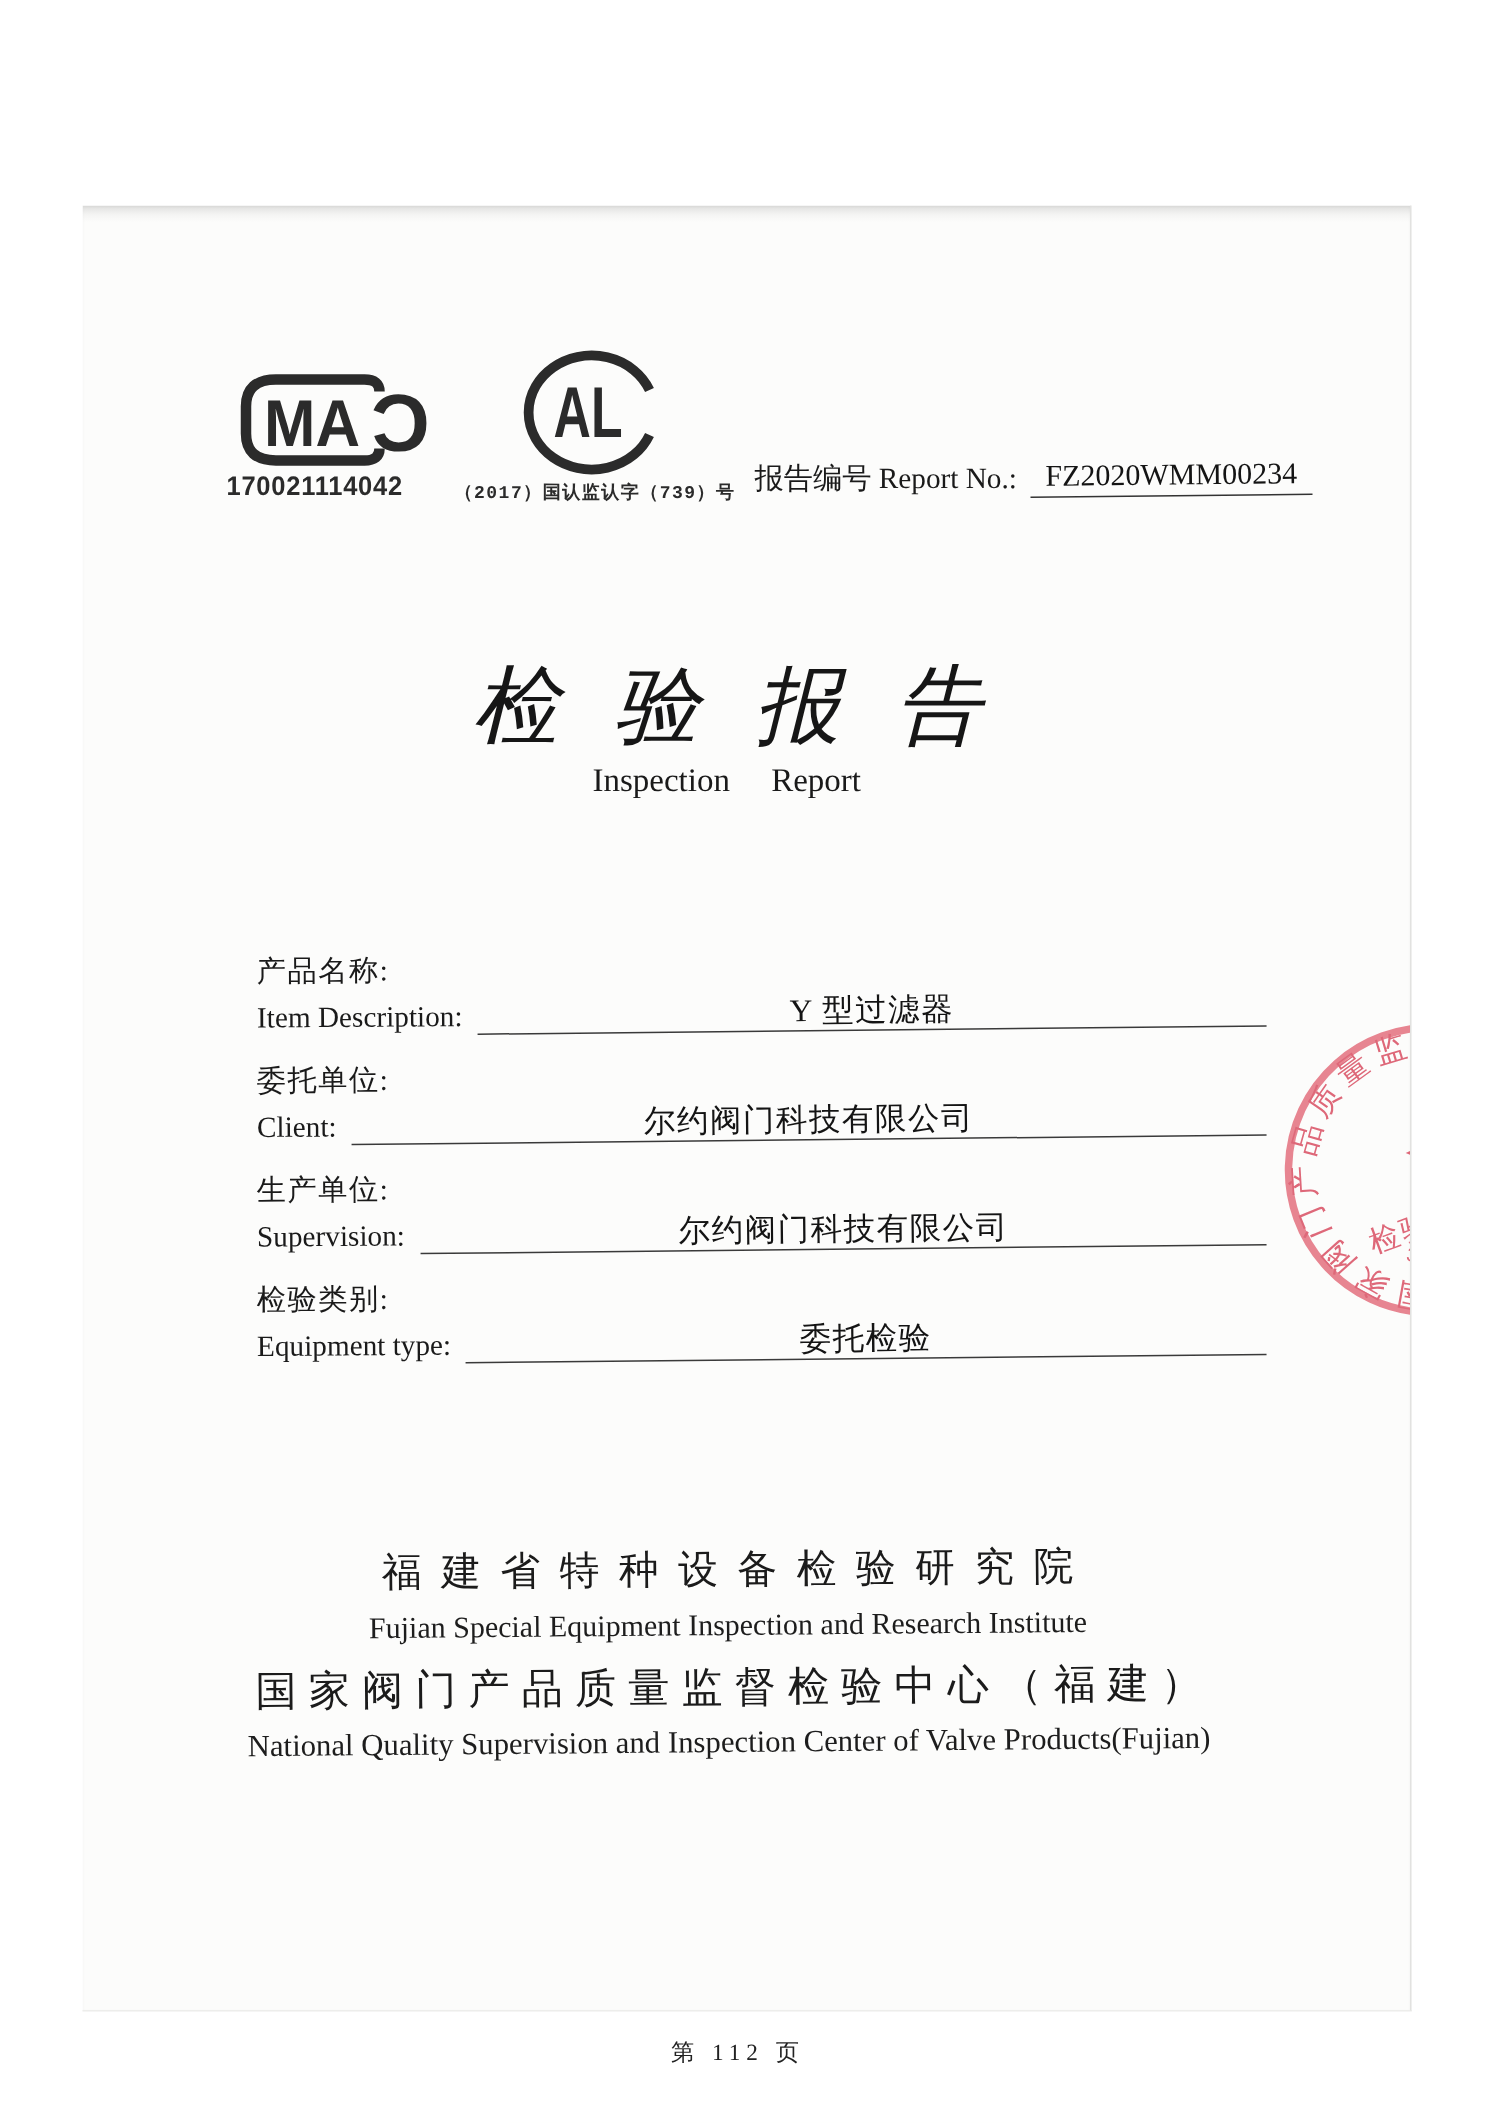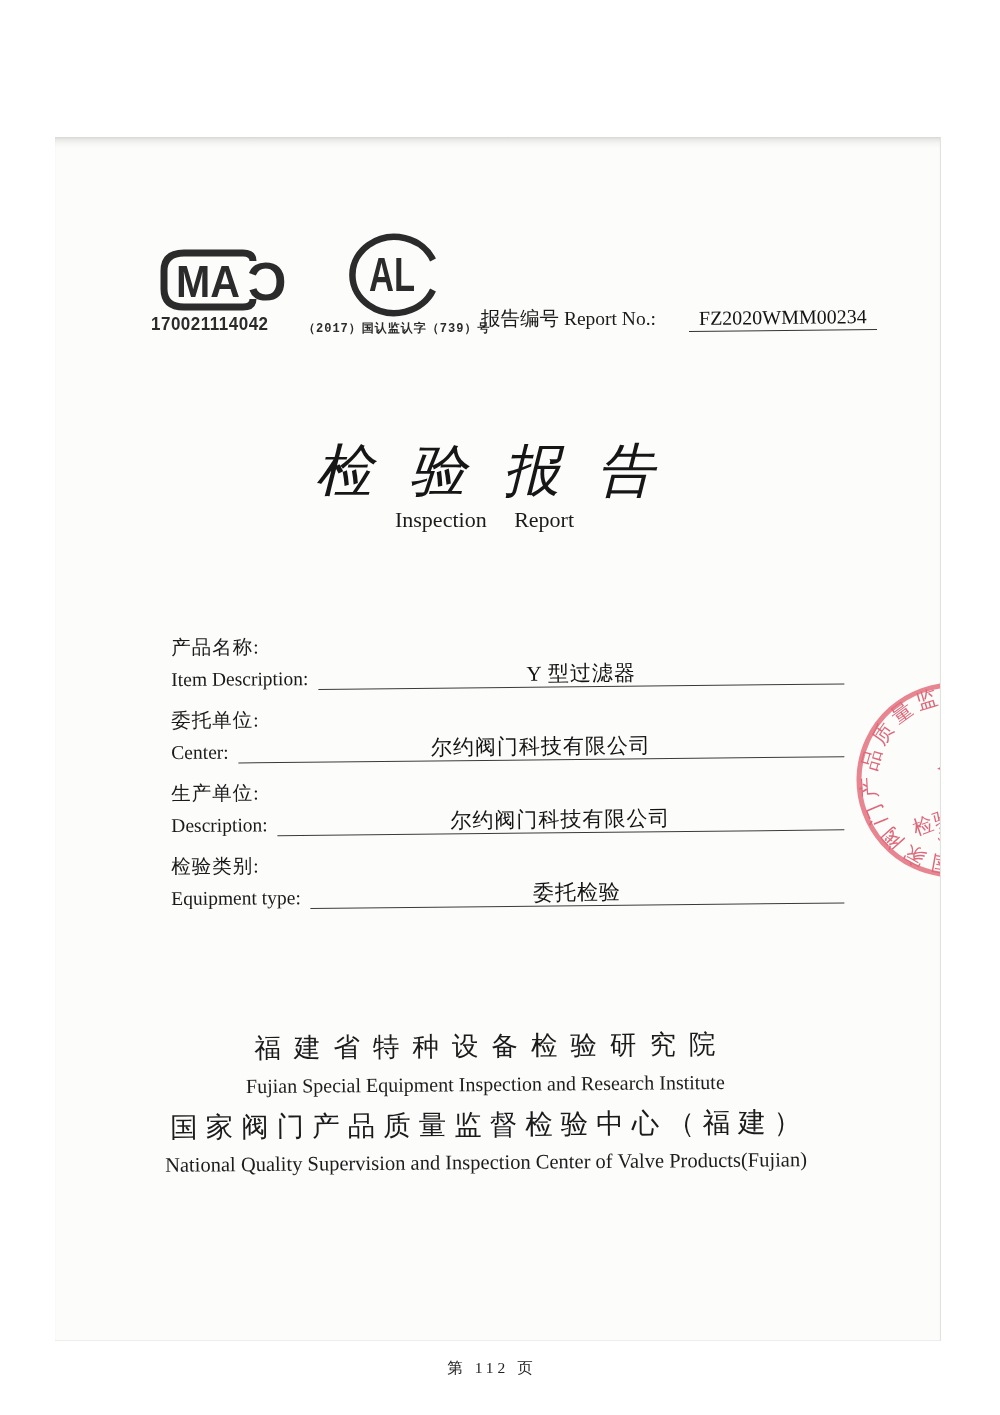--- a/index.html
+++ b/index.html
@@ -27,21 +27,21 @@
     font-weight:bold; font-size:17px; letter-spacing:0.5px; color:#2b2b2b;
     transform:scaleY(1.05);
   }
   .cal-block { position:absolute; left:222px; top:96px; width:180px; text-align:center;margin-left:26px; }
   .cal-block svg { display:block; margin:0 auto; }
   .cal-caption {
     margin-top:3px; font-family:Liberation Mono, monospace;
     font-weight:bold; font-size:12px; letter-spacing:1px; color:#2b2b2b; white-space:nowrap;
   }
   
-  .report-line { position:absolute; left:426px; top:168px; display:flex; align-items:flex-end;gap:24px; }
+  .report-line { position:absolute; left:448px; top:168px; display:flex; align-items:flex-end; }
   .report-label { font-size:19.5px; white-space:nowrap; padding-right:9px; color:#1a1a1a; }
   .report-value {
     width:188px; text-align:center; font-size:20px; padding-bottom:1px;
     border-bottom:1.6px solid #333; transform:rotate(-0.6deg); transform-origin:left bottom;
     color:#141414;
   }
   
   .title-zh {
     position:absolute; top:296px; left:0; width:100%; text-align:center;
     font-size:57px; letter-spacing:37px; padding-left:37px; box-sizing:border-box;
@@ -116,28 +116,28 @@
       <div class="field-row r0">
         <div class="f-zh">产品名称:</div>
         <div class="f-en-line">
           <span class="f-en">Item Description:</span>
           <span class="f-line">Y 型过滤器</span>
         </div>
       </div>
       <div class="field-row r1">
         <div class="f-zh">委托单位:</div>
         <div class="f-en-line">
-          <span class="f-en">Center:</span>
+          <span class="f-en">Client:</span>
           <span class="f-line">尔约阀门科技有限公司</span>
         </div>
       </div>
       <div class="field-row r2">
         <div class="f-zh">生产单位:</div>
         <div class="f-en-line">
-          <span class="f-en">Description:</span>
+          <span class="f-en">Supervision:</span>
           <span class="f-line">尔约阀门科技有限公司</span>
         </div>
       </div>
       <div class="field-row r3">
         <div class="f-zh">检验类别:</div>
         <div class="f-en-line">
           <span class="f-en">Equipment type:</span>
           <span class="f-line">委托检验</span>
         </div>
       </div>

